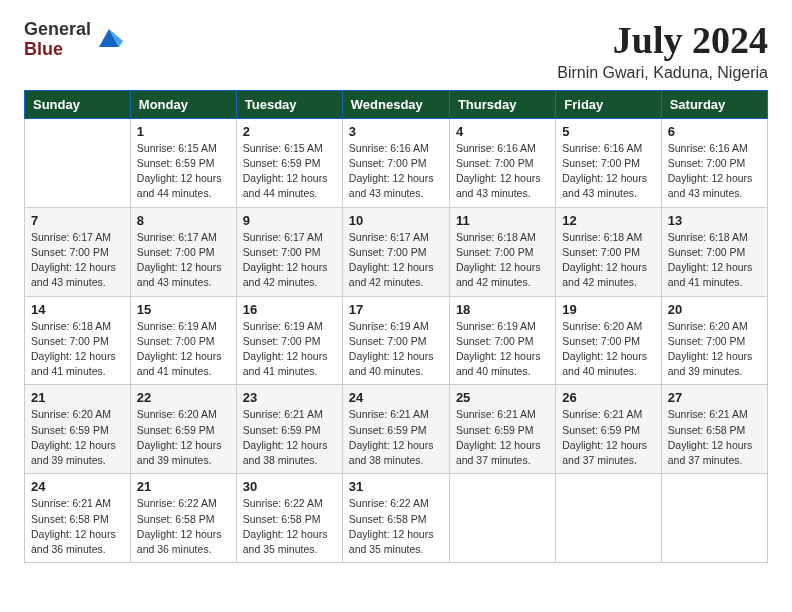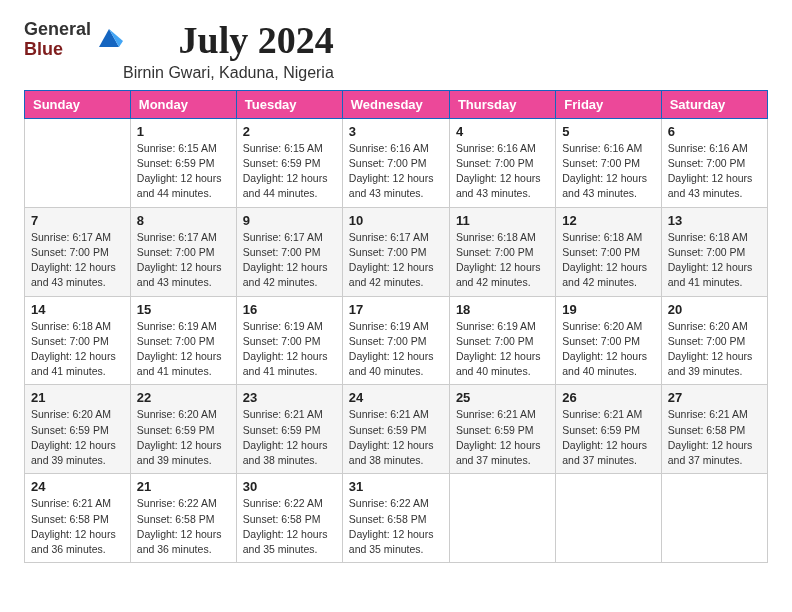--- a/index.html
+++ b/index.html
@@ -5,20 +5,21 @@
     * { box-sizing: border-box; margin: 0; padding: 0; }
     body {
       font-family: Arial, Helvetica, sans-serif;
       background: #fff;
       width: 792px;
       min-height: 612px;
       padding: 20px 24px 20px 24px;
     }
     .header {
       display: flex;
+      justify-content: space-between;
       align-items: flex-start;
       margin-bottom: 8px;
     }
     .logo {
       display: flex;
       align-items: center;
       gap: 4px;
     }
     .logo-text-general {
       font-size: 18px;
@@ -54,21 +55,21 @@
       font-size: 16px;
       color: #333;
       margin-top: 2px;
     }
     .calendar-table {
       width: 100%;
       border-collapse: collapse;
       font-size: 11px;
     }
     .calendar-table th {
-      background-color: #ec4899;
+      background-color: #14532d;
       color: #fff;
       text-align: left;
       padding: 6px 8px;
       font-size: 13px;
       font-weight: bold;
       border: 1px solid #1565c0;
     }
     .calendar-table td {
       border: 1px solid #ccc;
       vertical-align: top;

